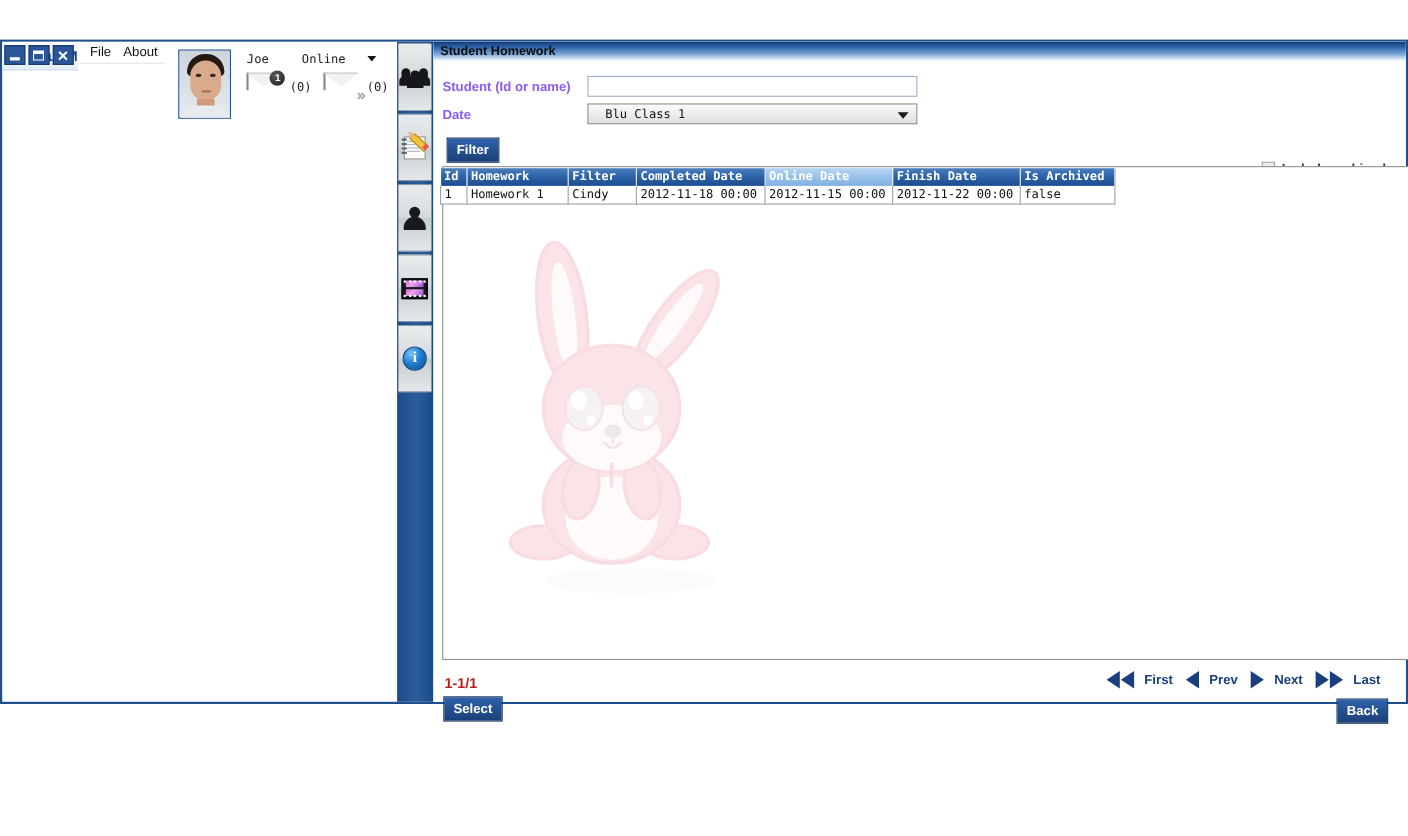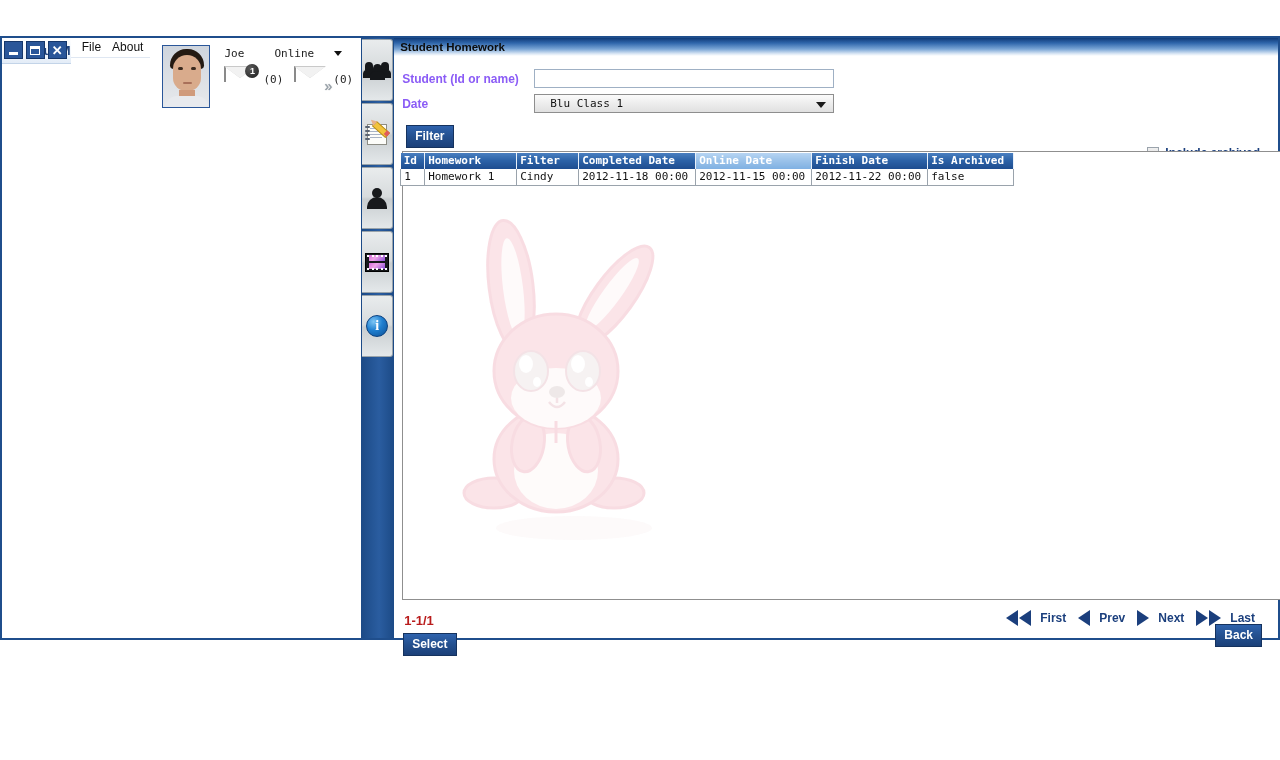--- a/index.html
+++ b/index.html
@@ -503,21 +503,21 @@
     height: 60px;
   }
   .page-indicator {
     position: absolute;
     left: 10px; top: 5px;
     font-weight: bold;
     font-size: 13px;
     color: #b91c1c;
   }
   .select-btn { position: absolute; left: 9px; top: 25px; }
-  .back-btn { position: absolute; right: 16px; top: 16px; }
+  .back-btn { position: absolute; right: 16px; top: 27px; }
 
   .pager {
     position: absolute;
     right: 16px; top: 2px;
     display: flex;
     align-items: center;
     gap: 5px;
     font-weight: bold;
     font-size: 12px;
     color: #1b3f7d;

